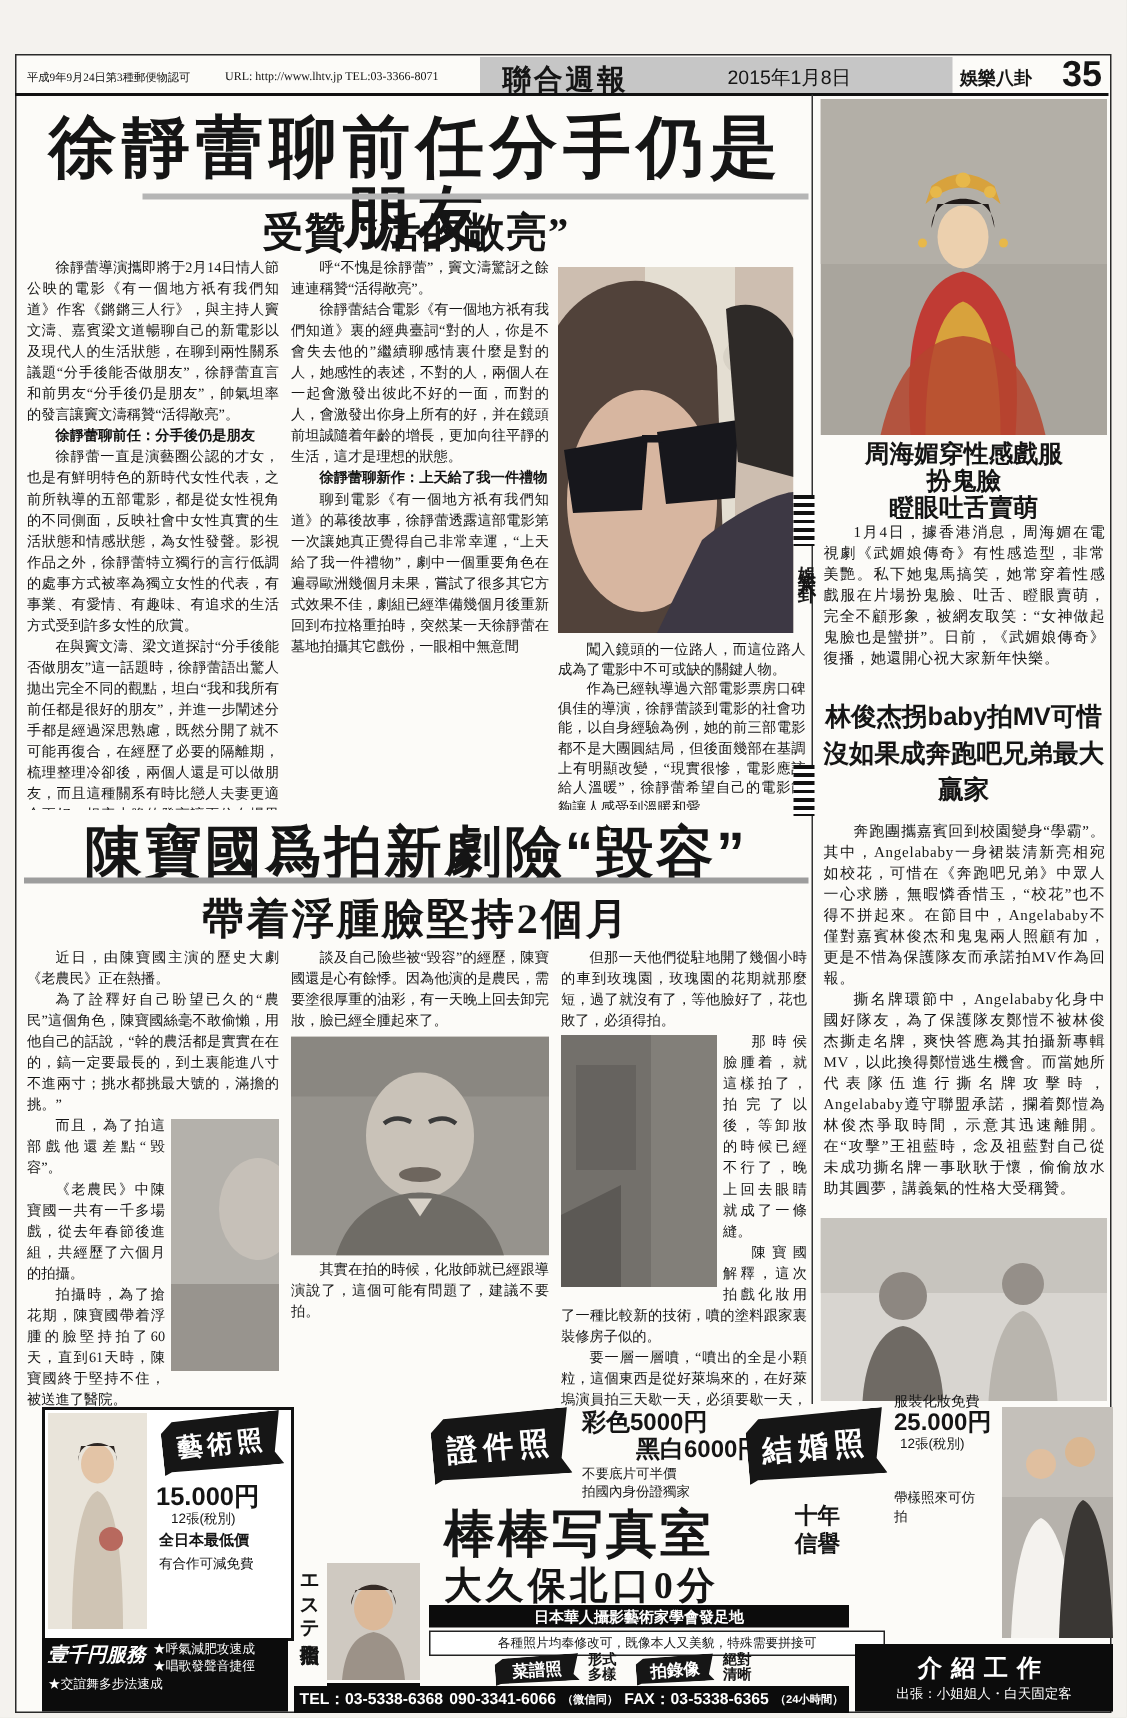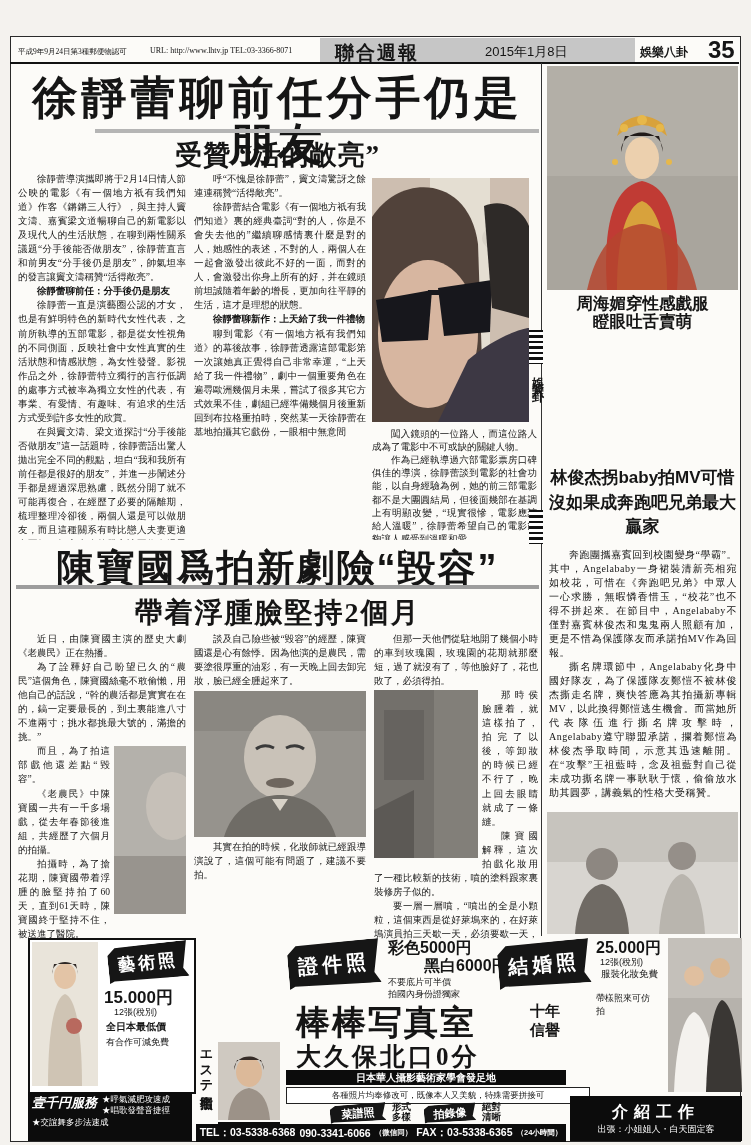--- a/index.html
+++ b/index.html
@@ -149,21 +149,25 @@
     <circle cx="77" cy="62" r="4" fill="#e7b84a"></circle>
       <circle cx="95" cy="54" r="5" fill="#e7b84a"></circle>
       <circle cx="113" cy="62" r="4" fill="#e7b84a"></circle>
     <circle cx="68" cy="96" r="3" fill="#e7b84a"></circle>
       <circle cx="122" cy="96" r="3" fill="#e7b84a"></circle>
     <path d="M40,224 C50,180 70,160 95,158 C120,160 140,180 150,224 Z" fill="#b5452f" opacity="0.85"></path>
   </svg>
 
   <div class="abs sb-h" style="left:547px;top:294px;width:191px;height:52px;font-size:16.5px;line-height:1.1;">
     <div>周海媚穿性感戲服</div>
+    <div>扮鬼臉</div>
     <div>瞪眼吐舌賣萌</div>
+  </div>
+  <div class="abs sb-body" style="left:549px;top:349px;width:188px;height:114px;">
+    <p>1月4日，據香港消息，周海媚在電視劇《武媚娘傳奇》有性感造型，非常美艷。私下她鬼馬搞笑，她常穿着性感戲服在片場扮鬼臉、吐舌、瞪眼賣萌，完全不顧形象，被網友取笑：“女神做起鬼臉也是蠻拼”。日前，《武媚娘傳奇》復播，她還開心祝大家新年快樂。</p>
   </div>
 
   <div class="abs sb-body" style="left:549px;top:548px;width:188px;height:262px;">
     <p>奔跑團攜嘉賓回到校園變身“學霸”。其中，Angelababy一身裙裝清新亮相宛如校花，可惜在《奔跑吧兄弟》中眾人一心求勝，無暇憐香惜玉，“校花”也不得不拼起來。在節目中，Angelababy不僅對嘉賓林俊杰和鬼鬼兩人照顧有加，更是不惜為保護隊友而承諾拍MV作為回報。</p>
     <p>撕名牌環節中，Angelababy化身中國好隊友，為了保護隊友鄭愷不被林俊杰撕走名牌，爽快答應為其拍攝新專輯MV，以此換得鄭愷逃生機會。而當她所代表隊伍進行撕名牌攻擊時，Angelababy遵守聯盟承諾，攔着鄭愷為林俊杰爭取時間，示意其迅速離開。在“攻擊”王祖藍時，念及祖藍對自己從未成功撕名牌一事耿耿于懷，偷偷放水助其圓夢，講義氣的性格大受稱贊。</p>
   </div>
   <div class="abs sb-h" style="left:547px;top:466px;width:191px;height:78px;font-size:17px;line-height:1.45;">林俊杰拐baby拍MV可惜沒如果成奔跑吧兄弟最大贏家</div>
 
   <svg class="abs ph" style="left:547px;top:812px;" width="191" height="122" viewBox="0 0 191 122">
     <rect width="191" height="122" fill="#d8d5d0"></rect>
@@ -209,21 +213,21 @@
 
   <div class="flag abs" style="left:288px;top:942px;width:92px;height:44px;font-size:20px;letter-spacing:4px;transform:rotate(-5deg);">證件照</div>
   <div class="abs price" style="left:388px;top:938px;font-size:16px;text-align:right;">彩色5000円</div>
   <div class="abs price" style="left:388px;top:956px;font-size:16px;margin-left:36px;">黑白6000円</div>
   <div class="abs adsans" style="left:388px;top:976px;font-size:9px;">不要底片可半價</div>
   <div class="abs adsans" style="left:388px;top:988px;font-size:9px;">拍國內身份證獨家</div>
 
   <div class="flag abs" style="left:498px;top:942px;width:92px;height:44px;font-size:20px;letter-spacing:4px;transform:rotate(-5deg);">結婚照</div>
   <div class="abs price" style="left:596px;top:938px;font-size:16px;">25.000円</div>
   <div class="abs adsans" style="left:600px;top:956px;font-size:9px;">12張(稅別)</div>
-  <div class="abs adsans" style="left:596px;top:968px;font-size:9.5px;width:62px;text-align:right;">服裝化妝免費</div>
+  <div class="abs adsans" style="left:596px;top:928px;font-size:9.5px;width:62px;">服裝化妝免費</div>
   <div class="abs adsans" style="left:596px;top:992px;font-size:9px;width:62px;">帶樣照來可仿拍</div>
 
   <div class="abs" style="left:296px;top:1000px;font-size:34px;font-weight:900;letter-spacing:2px;">棒棒写真室</div>
   <div class="abs" style="left:530px;top:1002px;font-size:15px;font-weight:900;line-height:1.25;">
     <div>十年</div>
     <div>信譽</div>
   </div>
   <div class="abs" style="left:296px;top:1040px;font-size:25px;font-weight:900;letter-spacing:3px;">大久保北口0分</div>
   <div class="abs note-strip" style="left:286px;top:1087px;width:302px;height:15px;">各種照片均奉修改可，既像本人又美貌，特殊需要拼接可</div>
   <div class="abs blackbox adsans" style="left:286px;top:1070px;width:280px;height:15px;font-size:10px;font-weight:bold;display:flex;align-items:center;justify-content:center;">日本華人攝影藝術家學會發足地</div>

